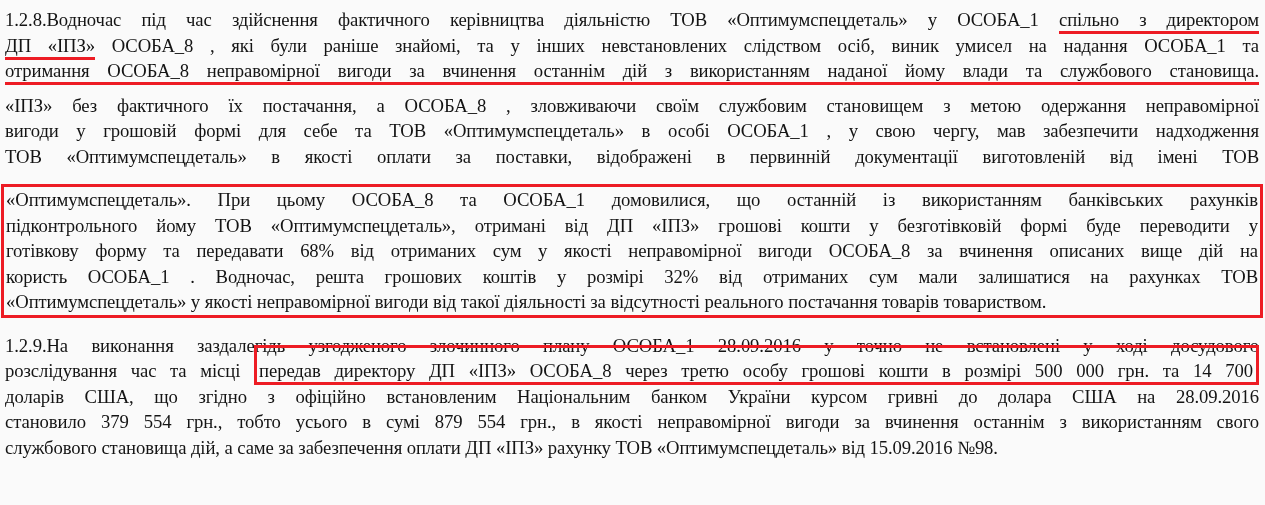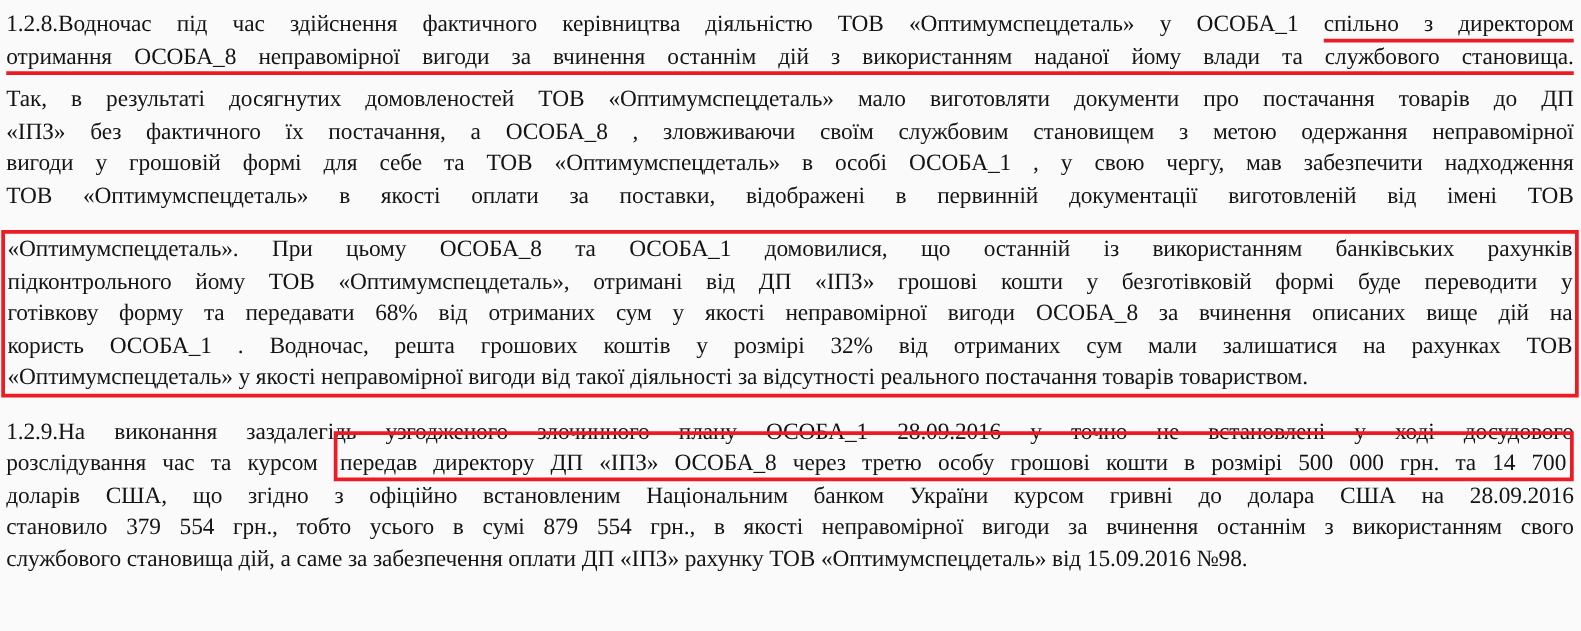--- a/index.html
+++ b/index.html
@@ -45,39 +45,39 @@
     padding:12px 3px 1px 2px;
   }
 </style>
 </head>
 <body>
 
 <div class="page">
 
   <section class="para">
     <div class="line"><span>1.2.8.Водночас під час здійснення фактичного керівництва діяльністю ТОВ «Оптимумспецдеталь» у ОСОБА_1 </span><span class="u">спільно з директором</span></div>
+    <div class="line"><span class="u">ДП «ІПЗ»</span><span> ОСОБА_8 , які були раніше знайомі, та у інших невстановлених слідством осіб, виник умисел на надання ОСОБА_1 та</span></div>
     <div class="line"><span class="u">отримання ОСОБА_8 неправомірної вигоди за вчинення останнім дій з використанням наданої йому влади та службового становища.</span></div>
   </section>
 
   <section class="para para-body">
-    <div class="line"><span>Так, в результаті досягнутих домовленостей ТОВ «Оптимумспецдеталь» мало виготовляти документи про постачання товарів до ДП</span></div>
     <div class="line"><span>«ІПЗ» без фактичного їх постачання, а ОСОБА_8 , зловживаючи своїм службовим становищем з метою одержання неправомірної</span></div>
     <div class="line"><span>вигоди у грошовій формі для себе та ТОВ «Оптимумспецдеталь» в особі ОСОБА_1 , у свою чергу, мав забезпечити надходження</span></div>
     <div class="line"><span>ТОВ «Оптимумспецдеталь» в якості оплати за поставки, відображені в первинній документації виготовленій від імені ТОВ</span></div>
   </section>
 
   <div class="redbox">
     <div class="line"><span>«Оптимумспецдеталь». При цьому ОСОБА_8 та ОСОБА_1 домовилися, що останній із використанням банківських рахунків</span></div>
     <div class="line"><span>підконтрольного йому ТОВ «Оптимумспецдеталь», отримані від ДП «ІПЗ» грошові кошти у безготівковій формі буде переводити у</span></div>
     <div class="line"><span>готівкову форму та передавати 68% від отриманих сум у якості неправомірної вигоди ОСОБА_8 за вчинення описаних вище дій на</span></div>
     <div class="line"><span>користь ОСОБА_1 . Водночас, решта грошових коштів у розмірі 32% від отриманих сум мали залишатися на рахунках ТОВ</span></div>
     <div class="line natural"><span>«Оптимумспецдеталь» у якості неправомірної вигоди від такої діяльності за відсутності реального постачання товарів товариством.</span></div>
   </div>
 
   <section class="para para-129">
     <div class="line"><span>1.2.9.На виконання заздалегідь узгодженого злочинного плану ОСОБА_1 28.09.2016 у точно не встановлені у ході досудового</span></div>
-    <div class="line"><span>розслідування час та курсом </span><span class="inlinebox">передав директору ДП «ІПЗ» ОСОБА_8 через третю особу грошові кошти в розмірі 500 000 грн. та 14 700</span></div>
+    <div class="line"><span>розслідування час та місці </span><span class="inlinebox">передав директору ДП «ІПЗ» ОСОБА_8 через третю особу грошові кошти в розмірі 500 000 грн. та 14 700</span></div>
     <div class="line"><span>доларів США, що згідно з офіційно встановленим Національним банком України курсом гривні до долара США на 28.09.2016</span></div>
     <div class="line"><span>становило 379 554 грн., тобто усього в сумі 879 554 грн., в якості неправомірної вигоди за вчинення останнім з використанням свого</span></div>
     <div class="line natural"><span>службового становища дій, а саме за забезпечення оплати ДП «ІПЗ» рахунку ТОВ «Оптимумспецдеталь» від 15.09.2016 №98.</span></div>
   </section>
 
 </div>
 
 </body></html>

